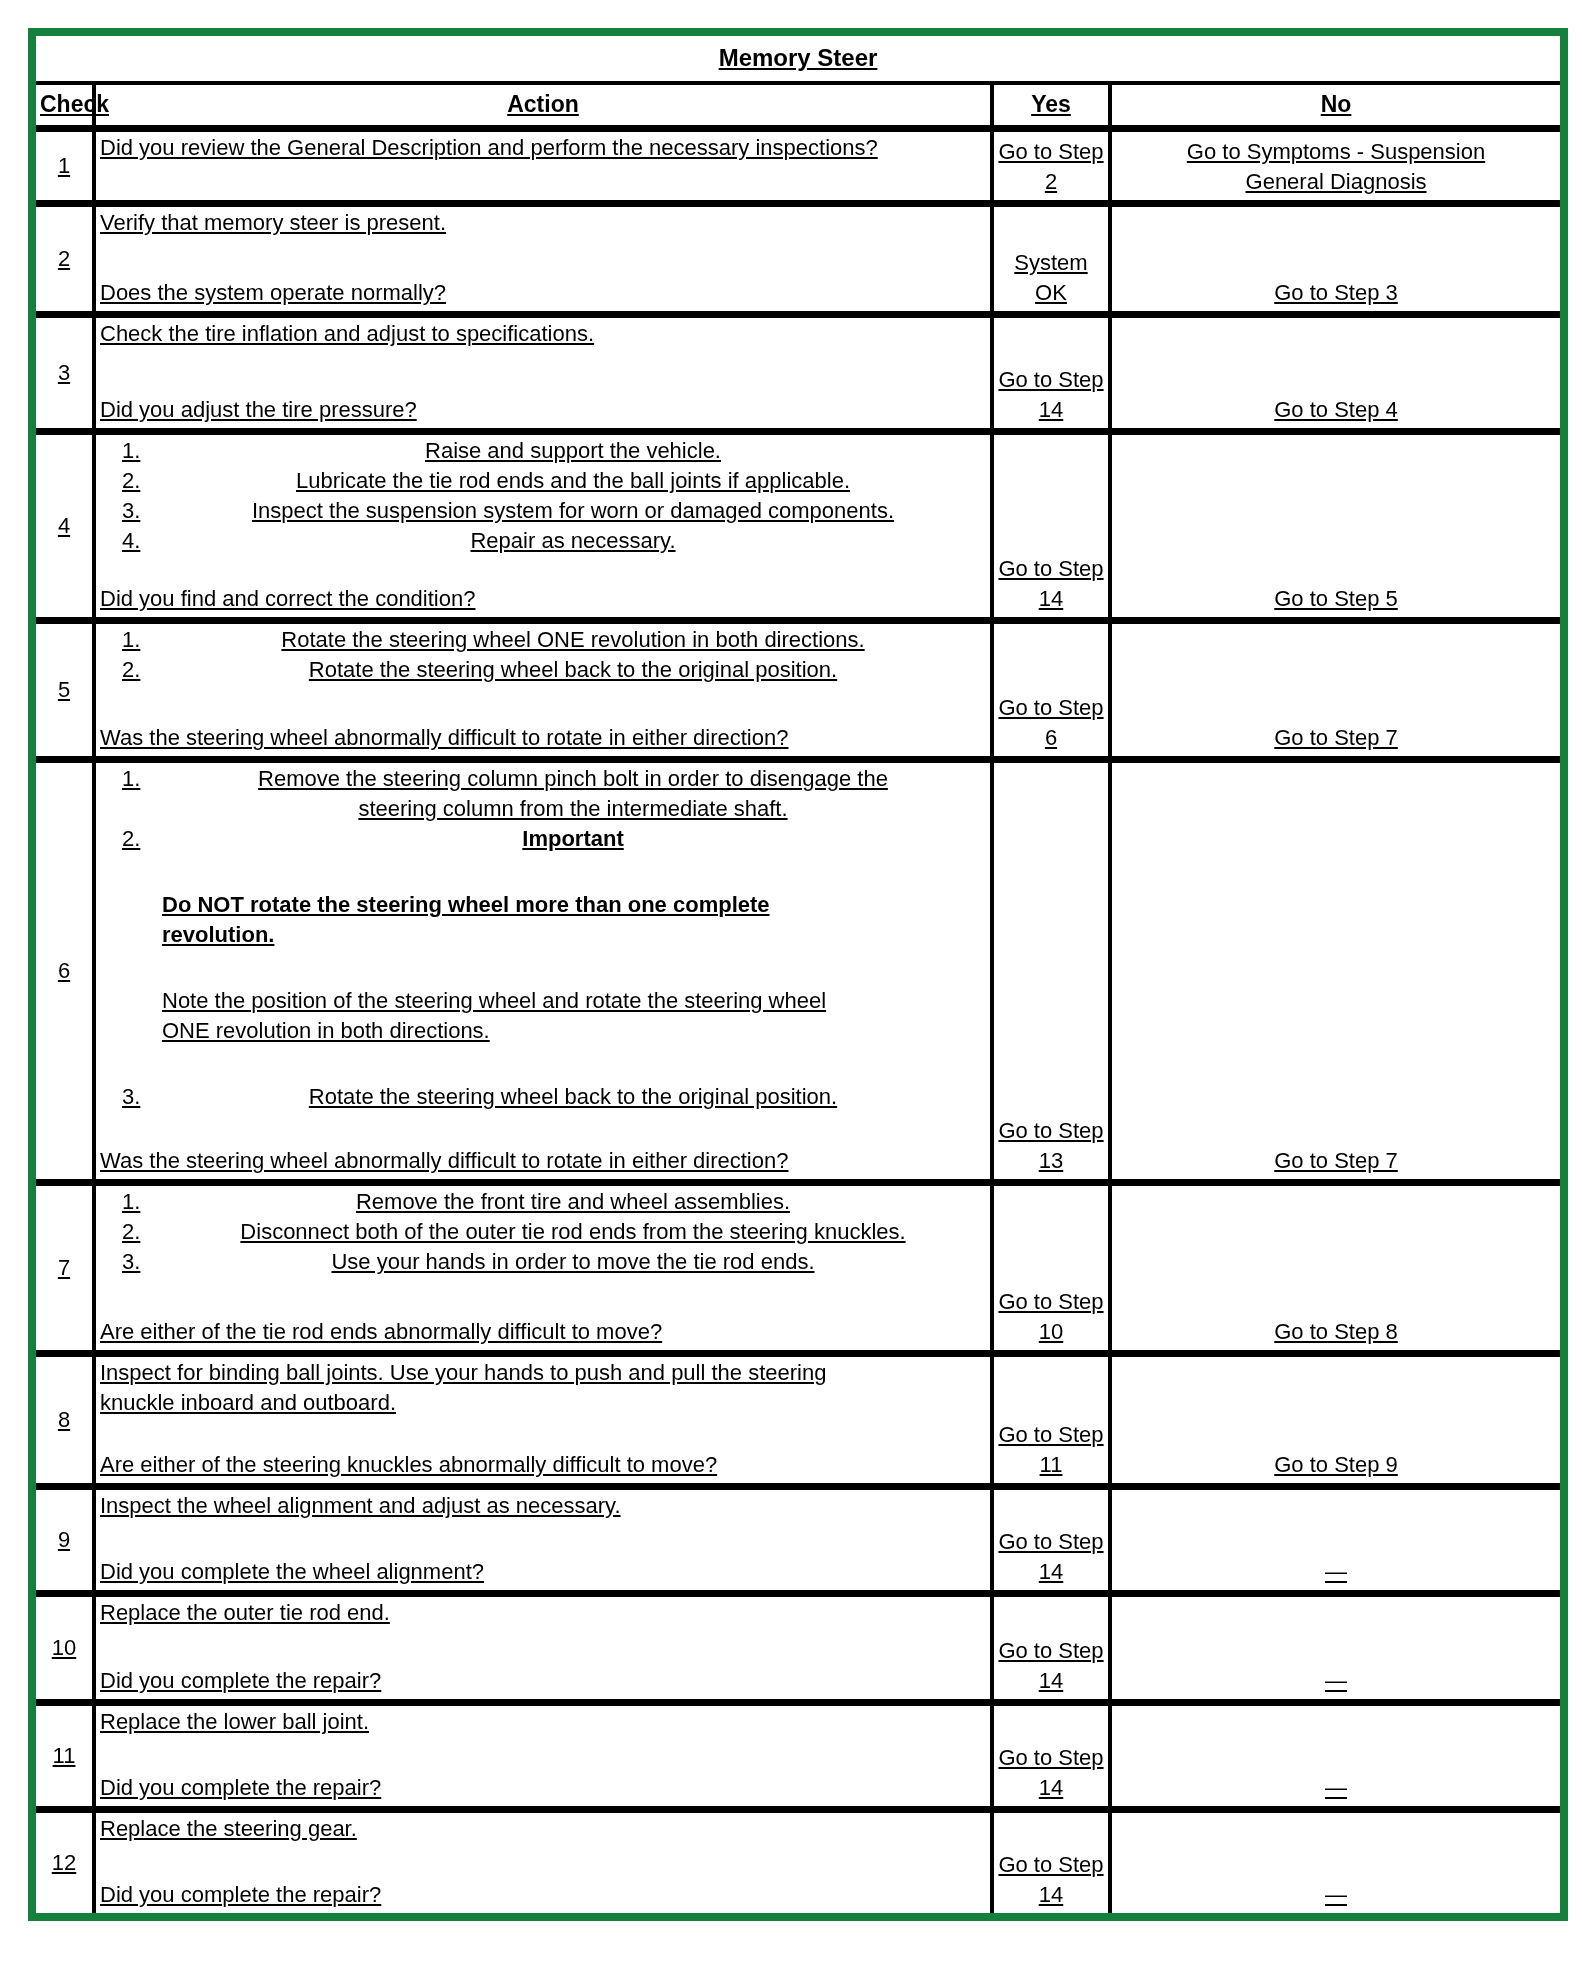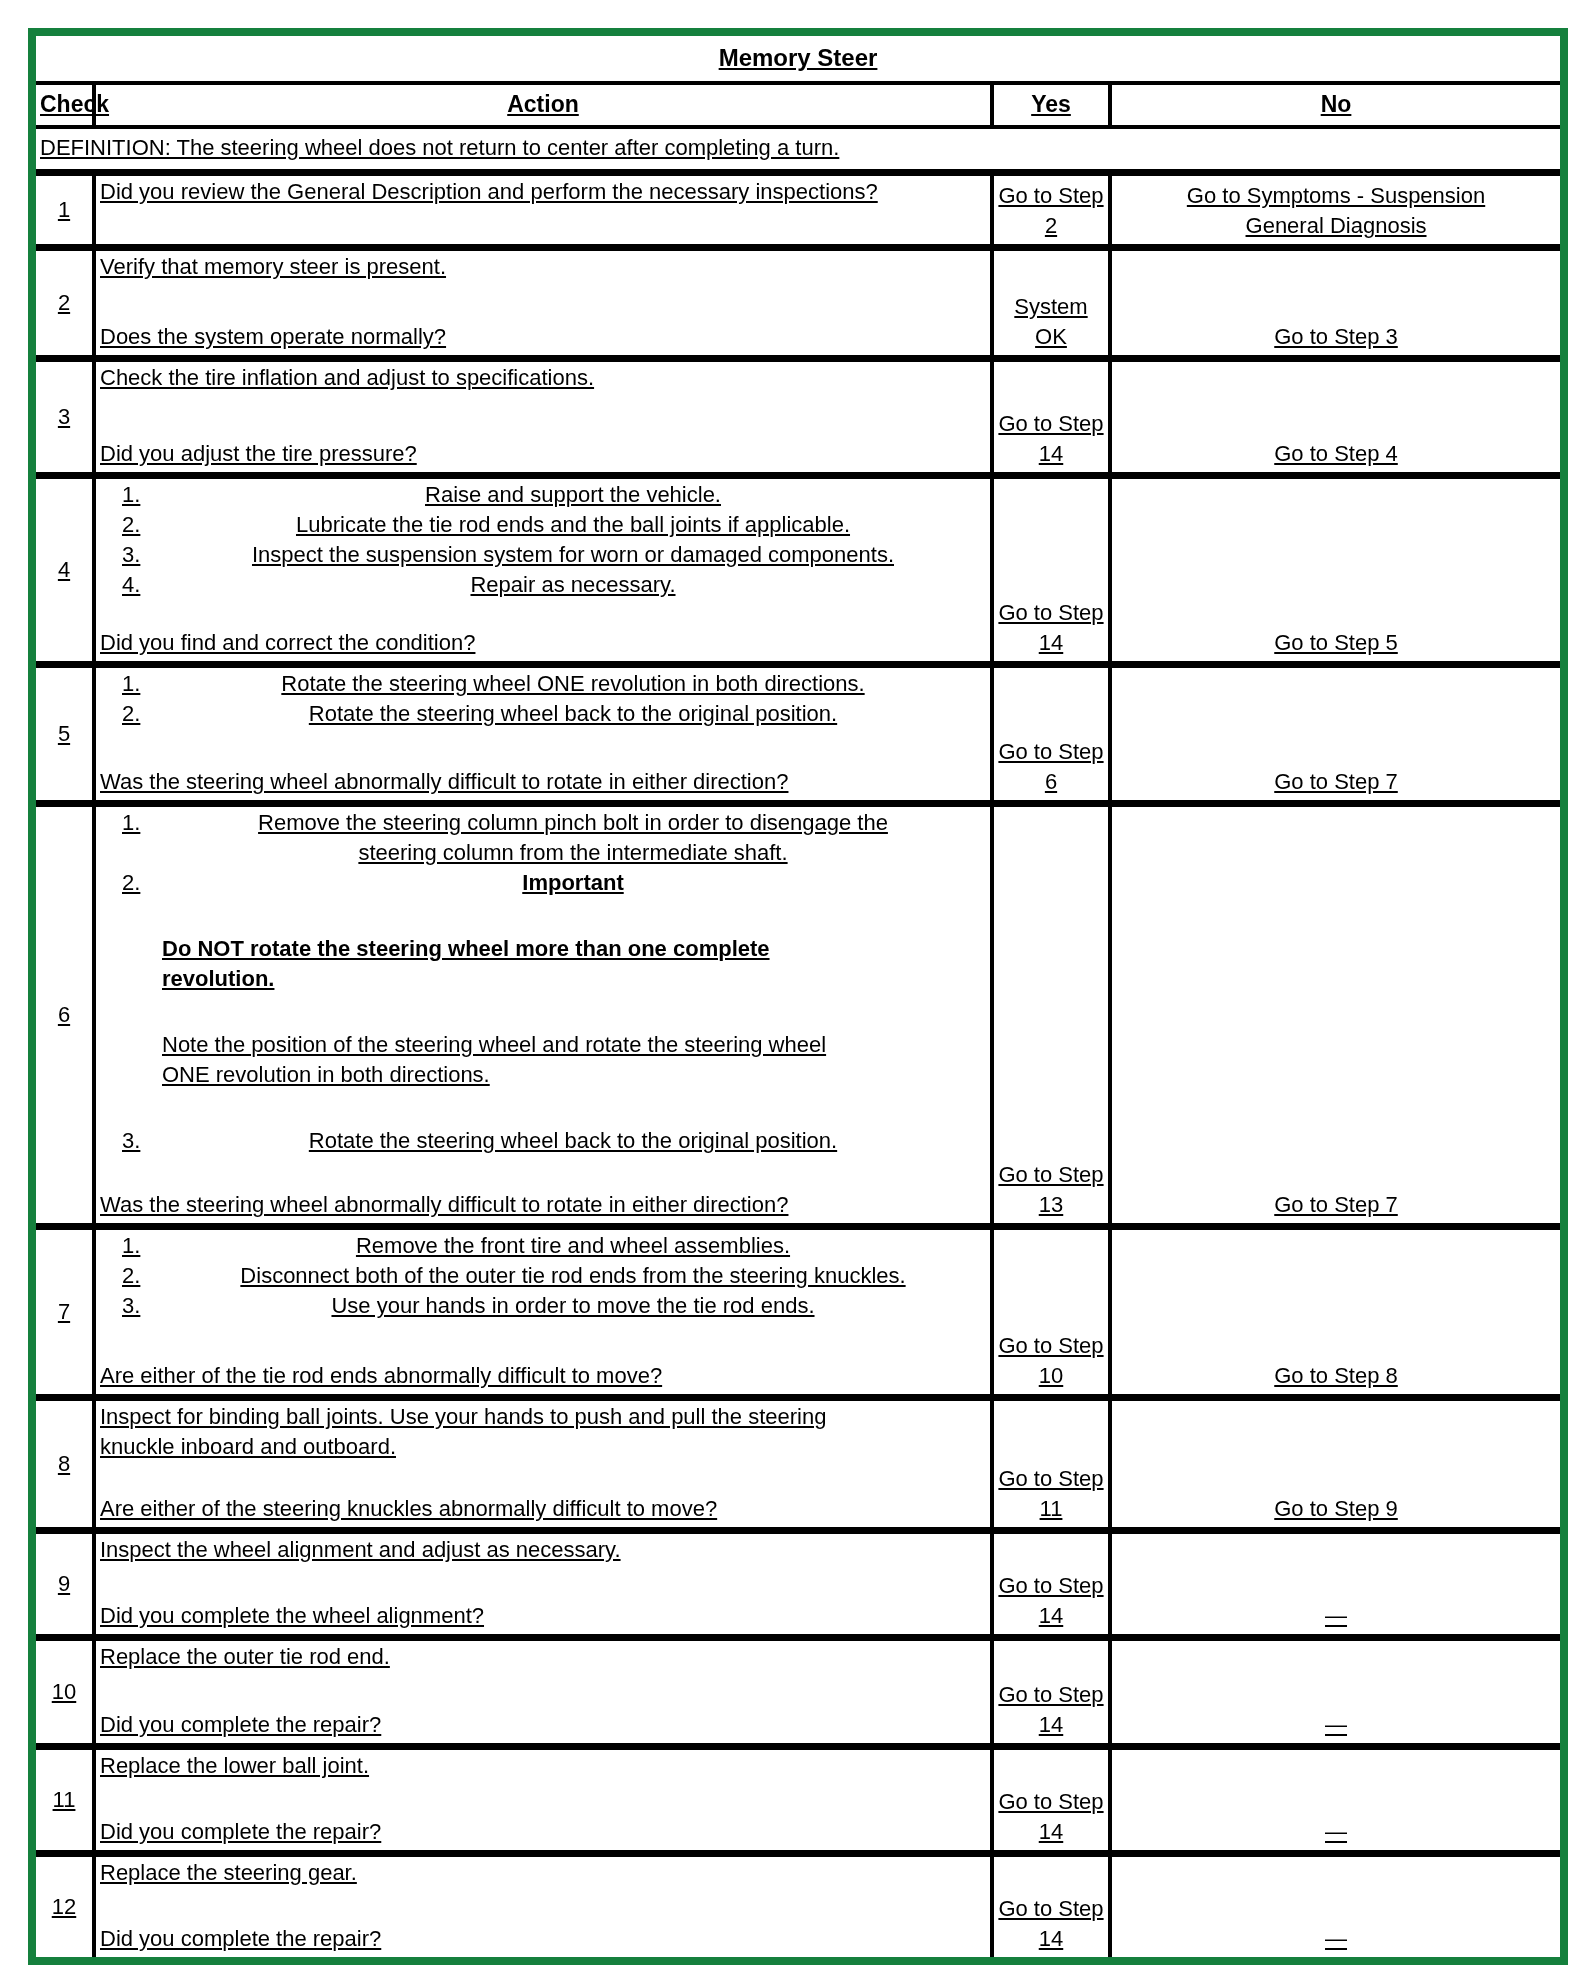--- a/index.html
+++ b/index.html
@@ -72,23 +72,20 @@
     <thead>
       <tr>
         <td class="title-cell" colspan="4">Memory Steer</td>
       </tr>
       <tr>
         <th class="colhead">Check</th>
         <th class="colhead">Action</th>
         <th class="colhead">Yes</th>
         <th class="colhead">No</th>
       </tr>
-      <tr>
-        <td class="def-cell" colspan="4">DEFINITION: The steering wheel does not return to center after completing a turn.</td>
-      </tr>
     </thead>
     <tbody>
         <tr>
           <td class="step">1</td>
           <td class="action">
             <div class="aflex" style="min-height: 64px;"><div class="q top">Did you review the General Description and perform the necessary inspections?</div></div>
           </td>
           <td class="ans">Go to Step
 2</td>
           <td class="ans">Go to Symptoms - Suspension

